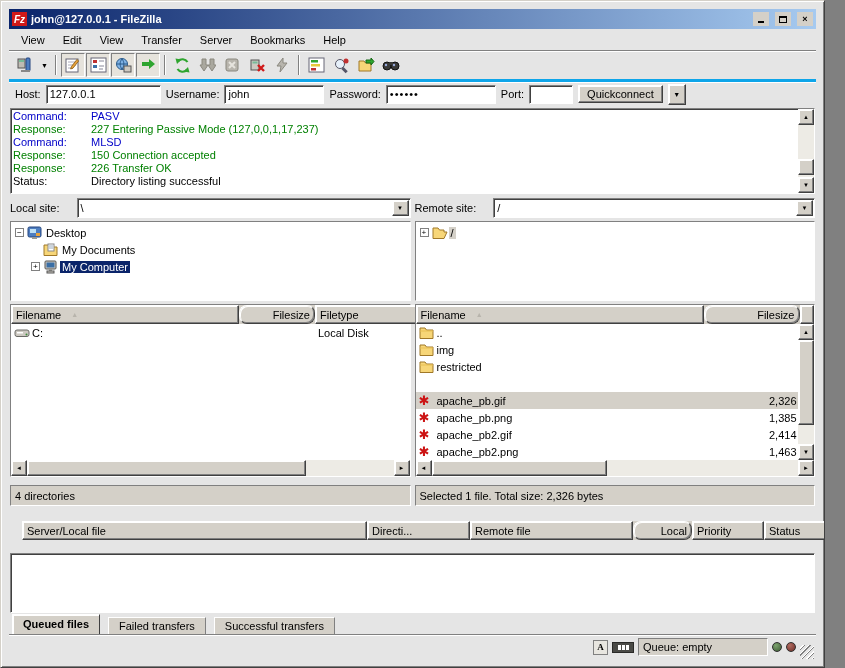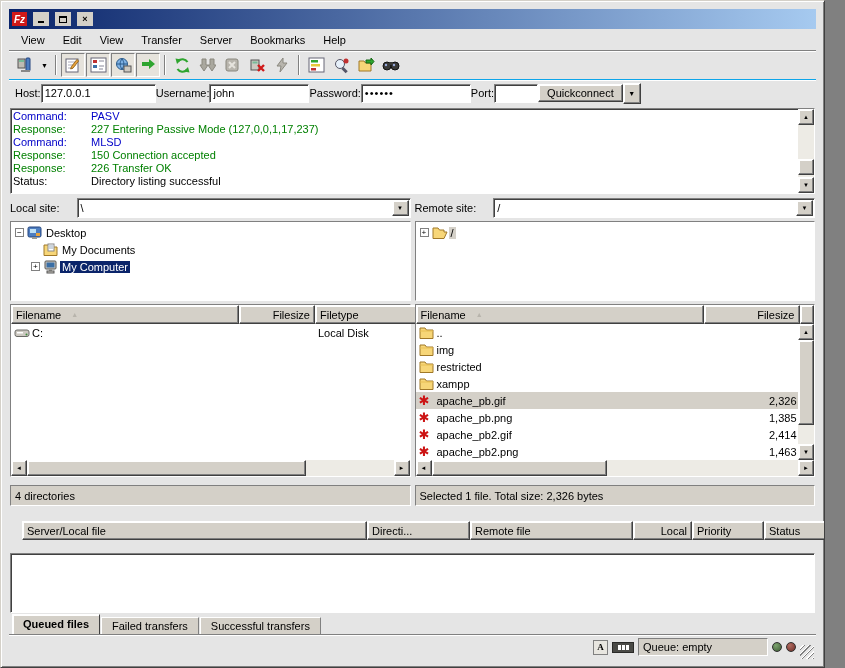--- a/index.html
+++ b/index.html
@@ -28,22 +28,22 @@
   .menu-item{padding:2px 8px;}
   
   #toolbar{height:29px;flex:0 0 29px;display:flex;align-items:center;padding:0 4px;gap:1px;
     border-top:1px solid #808080;box-shadow:inset 0 1px 0 #fff;}
   .tb-sep{width:2px;height:20px;margin:0 3px;border-left:1px solid #808080;border-right:1px solid #fff;}
   .tb-btn{width:24px;height:24px;display:flex;align-items:center;justify-content:center;border:1px solid transparent;}
   .tb-btn.pressed{border-color:#808080 #fff #fff #808080;background:#E6E3DC;}
   .tb-btn svg{display:block;}
   .tb-drop{width:13px;height:22px;display:flex;align-items:center;justify-content:center;font-size:7px;}
   
-  #quickbar{height:27px;flex:0 0 27px;display:flex;align-items:center;padding:0 6px;
-    border-top:1px solid #0ea5e9;box-shadow:inset 0 1px 0 #fff;}
+  #quickbar{height:27px;flex:0 0 27px;display:flex;align-items:center;padding:0 6px;gap:5px;
+    border-top:3px solid #0ea5e9;box-shadow:inset 0 1px 0 #fff;}
   .field{height:19px;background:#fff;border:1px solid #808080;border-right-color:#fff;border-bottom-color:#fff;
     box-shadow:inset 1px 1px 0 #404040;font-size:11px;padding:1px 3px;outline:none;}
   #host-input{width:115px;} #user-input{width:100px;} #pass-input{width:110px;letter-spacing:1px;} #port-input{width:44px;}
   .btn{background:#D4D0C8;border:1px solid;border-color:#fff #404040 #404040 #fff;
     box-shadow:inset -1px -1px 0 #808080, inset 1px 1px 0 #fff;padding:2px 8px;font-size:11px;}
   .btn-drop{width:17px;height:21px;display:flex;align-items:center;justify-content:center;font-size:7px;}
   
   #log-wrap{flex:0 0 86px;margin:2px 1px 1px 1px;background:#fff;display:flex;}
   #log{flex:1;padding:1px 2px;overflow:hidden;line-height:13px;}
   .log-line{display:flex;white-space:nowrap;}
@@ -74,35 +74,35 @@
   .exp-spacer{width:12px;flex:0 0 12px;}
   .tree-icon{width:17px;flex:0 0 17px;display:flex;align-items:center;}
   .tree-label{padding:0 2px;}
   .tree-label.selected{background:#0A246A;color:#fff;}
   .tree-label.selected-gray{background:#D4D0C8;}
   .listzone{flex:1;display:flex;flex-direction:column;min-height:0;background:#fff;}
   .col-headers{height:19px;flex:0 0 19px;display:flex;background:#D4D0C8;}
   .col-h{background:#D4D0C8;border:1px solid;border-color:#fff #404040 #404040 #fff;
     box-shadow:inset -1px -1px 0 #808080, inset 1px 1px 0 #fff;display:flex;align-items:center;
     padding:0 4px;overflow:hidden;white-space:nowrap;}
-  .col-h.right{justify-content:flex-end;}
+  .col-h.right{justify-content:flex-end;border-radius:8px;}
   .col-h .sort{color:#B8B4AC;font-size:7px;margin-left:10px;}
   .listbody{flex:1;overflow:hidden;position:relative;}
   .list-row{display:flex;align-items:center;height:17px;white-space:nowrap;}
   .list-row.selected{background:#D4D0C8;}
   .cell{overflow:hidden;display:flex;align-items:center;padding:0 3px;height:17px;}
   .cell.right{justify-content:flex-end;}
   .cell .ficon{width:18px;flex:0 0 18px;display:flex;align-items:center;}
   .list-with-vscroll{display:flex;flex:1;min-height:0;}
   .statusline{height:21px;flex:0 0 21px;margin-top:8px;display:flex;align-items:center;padding:0 4px;
     border:1px solid;border-color:#808080 #fff #fff #808080;background:#D4D0C8;white-space:nowrap;overflow:hidden;text-align:center;}
   
   #queue-headers{margin:13px;}
   #queue-body{flex:0 0 60px;height:60px;background:#fff;margin:0 1px;}
-  #tabs{height:21px;flex:0 0 21px;display:flex;align-items:flex-end;padding-left:3px;gap:1px;}
+  #tabs{height:21px;flex:0 0 21px;display:flex;align-items:flex-end;padding-left:3px;gap:8px;}
   .tab{background:#D4D0C8;border:1px solid;border-color:#fff #808080 #808080 #fff;border-bottom:none;
     padding:2px 10px 3px 10px;height:17px;display:flex;align-items:center;}
   .tab.active{font-weight:bold;height:20px;box-shadow:inset 1px 1px 0 #fff;border-color:#fff #404040 transparent #fff;}
   
   #statusbar{height:25px;flex:0 0 25px;border-top:1px solid #808080;box-shadow:inset 0 1px 0 #fff;
     display:flex;align-items:center;justify-content:flex-end;gap:4px;padding:0 2px 0 4px;}
   #ascii-ind{width:15px;height:15px;border:1px solid #808080;background:#E8E6E0;display:flex;align-items:center;justify-content:center;
     font-size:9px;font-weight:bold;font-family:"Liberation Serif",serif;}
   #speed-badge{width:22px;height:11px;background:#4a4a46;border:1px solid #2a2a28;display:flex;align-items:center;justify-content:center;gap:1px;}
   #speed-badge i{display:block;width:3px;height:5px;background:#fff;}
@@ -114,20 +114,21 @@
   #grip{width:14px;height:14px;align-self:flex-end;
     background:repeating-linear-gradient(135deg,transparent 0 2px,#fff 2px 3px,#808080 3px 4px);}
 </style>
 </head>
 <body>
 
 <div id="window">
 
   <div id="titlebar">
     <div class="logo">Fz</div>
+    <div class="title">john@127.0.0.1 - FileZilla</div>
     <div class="tb-winbtn">
         <span class="minglyph"></span>
       </div>
     <div class="tb-winbtn">
         <span class="maxglyph"></span>
       </div>
     <div class="tb-winbtn">×</div>
   </div>
 
   <div id="menubar">
@@ -487,31 +488,20 @@
                         <path d="M1 2h5l1.5 2H14v8.5H1z" fill="#F7D678" stroke="#A07828"></path>
                         <path d="M1 5h13" stroke="#E8BF55"></path>
                       </svg>
                     </span>
                   </span>
                   <span>restricted</span>
                 </div>
                 <div class="cell right" style="flex:0 0 96px;"></div>
               </div>
               <div class="list-row">
-                <div class="cell" style="flex:0 0 288px;width:288px;">
-                  <span class="ficon">
-                    <span class="fi" style="display:inline-flex;align-items:center;">
-                      <svg width="15" height="13" viewBox="0 0 15 13">
-                        <path d="M1 2h5l1.5 2H14v8.5H1z" fill="#F7D678" stroke="#A07828"></path>
-                        <path d="M1 5h13" stroke="#E8BF55"></path>
-                      </svg>
-                    </span>
-                  </span>
-                  <span>xampp</span>
-                </div>
                 <div class="cell right" style="flex:0 0 96px;"></div>
               </div>
               <div class="list-row selected">
                 <div class="cell" style="flex:0 0 288px;width:288px;">
                   <span class="ficon">
                     <span class="fi" style="display:inline-flex;align-items:center;">
                       <span style="color:#CC1414;font-size:13px;line-height:13px;">✱</span>
                     </span>
                   </span>
                   <span>apache_pb.gif</span>

